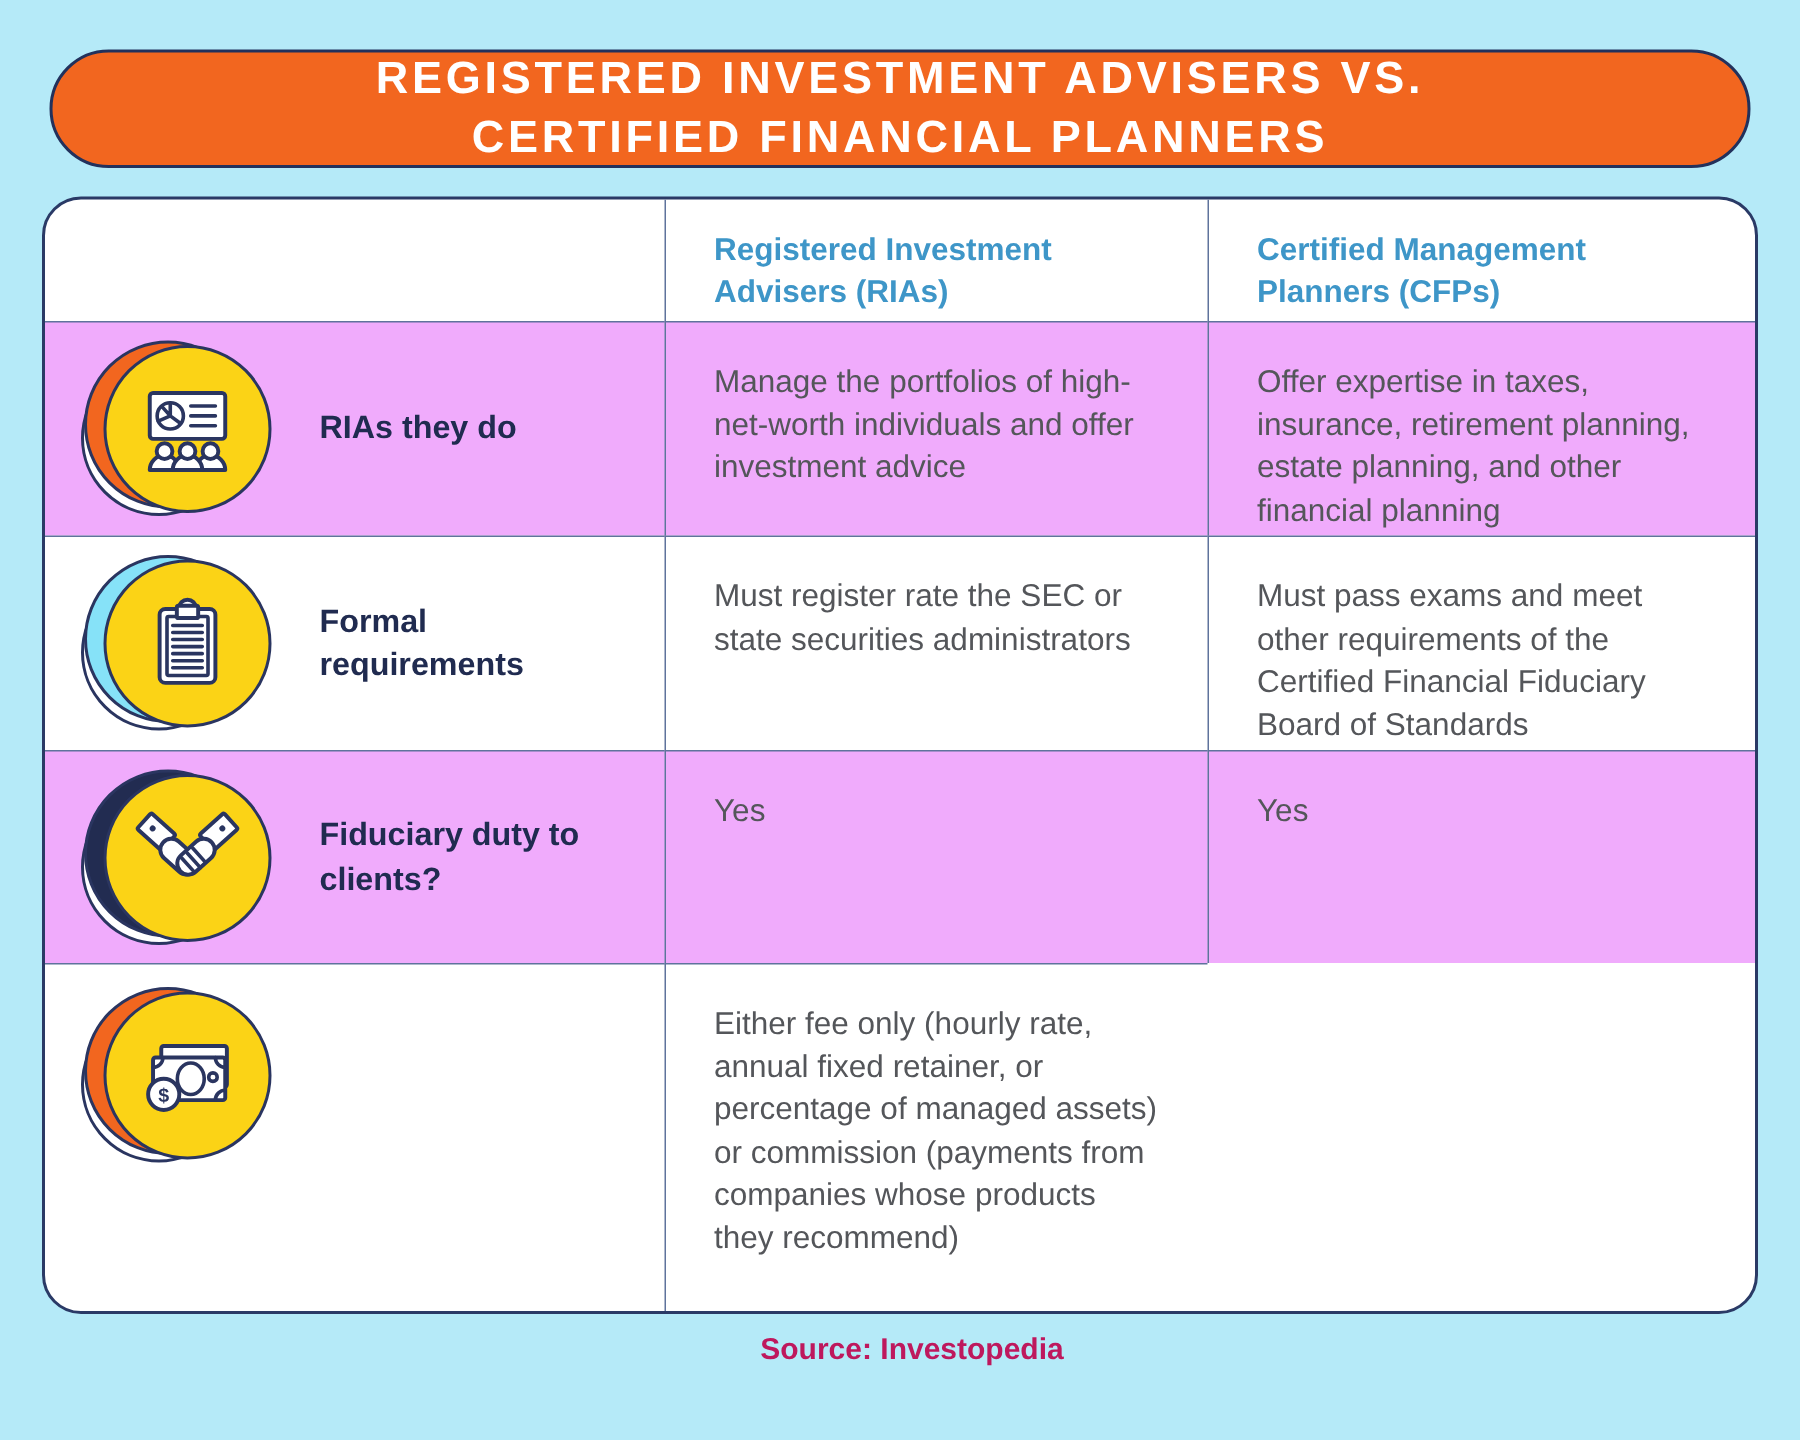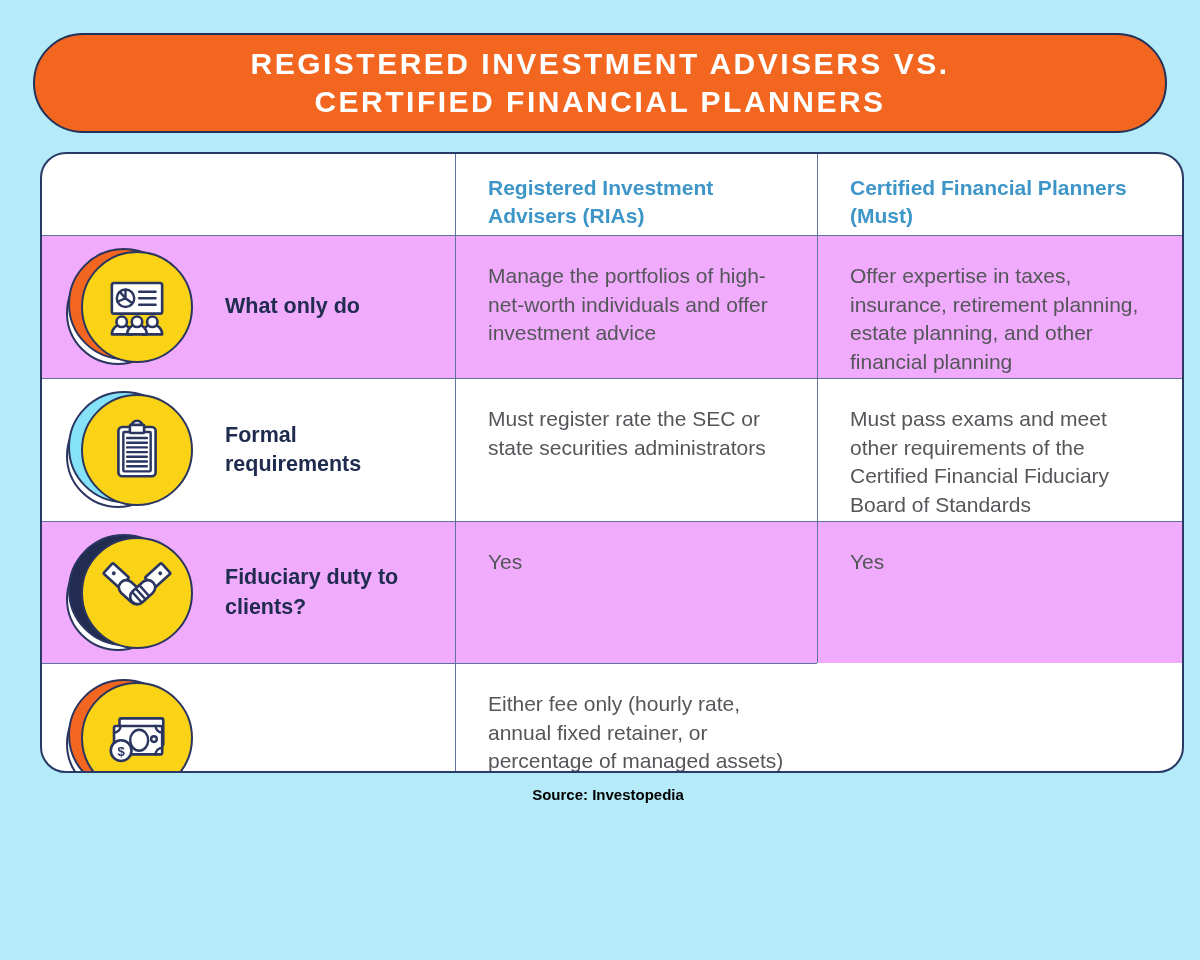--- a/index.html
+++ b/index.html
@@ -6,41 +6,41 @@
   html,body { width:1200px; height:960px; }
   body {
     background:#B5EAF8;
     font-family:"Liberation Sans", sans-serif;
     position:relative;
     overflow:hidden;
   }
 
   
   .banner {
-    width:1134px; height:100px;
+    width:1134px; height:79px;
     margin:33px auto 0 auto;
     background:#F2661F;
     border:2.5px solid #22315C;
     border-radius:52px;
     display:flex; flex-direction:column;
     align-items:center; justify-content:center;
   }
   .banner .t-line {
     color:#FFFFFF;
     font-size:30px; font-weight:700;
     letter-spacing:2.5px;
     line-height:1.28;
     text-align:center;
     white-space:nowrap;
   }
 
   
   .table-card {
-    width:1144px; height:621px;
-    margin:19px 0 0 40px;
+    width:1144px; height:745px;
+    margin:19px 0 0 28px;
     background:#FFFFFF;
     border:2px solid #2A3A66;
     border-radius:26px;
     overflow:hidden;
     display:grid;
     grid-template-columns:413px 362px auto;
     grid-template-rows:81px 143px 143px 142px auto;
   }
   .cell { padding:26px 30px 10px 32px; }
   .cell.vline { border-left:1.5px solid #5F739C; }
@@ -91,37 +91,37 @@
   .disc svg { width:70px; height:70px; display:block; }
   .ic { stroke:#2A3560; stroke-width:2.4; fill:#FFFFFF;
         stroke-linecap:round; stroke-linejoin:round; }
   .ic-nf { stroke:#2A3560; stroke-width:2.2; fill:none;
         stroke-linecap:round; stroke-linejoin:round; }
 
   
   .footer {
     margin-top:13px;
     text-align:center;
-    color:#000000;
-    font-weight:700; font-size:15px;padding-left:16px;
+    color:#be185d;
+    font-weight:700; font-size:20px;padding-left:16px;
   }
 </style>
 </head>
 <body>
 
 <div class="banner">
   <div class="t-line">REGISTERED INVESTMENT ADVISERS VS.</div>
   <div class="t-line">CERTIFIED FINANCIAL PLANNERS</div>
 </div>
 
 <div class="table-card">
 
   <div class="cell"></div>
   <div class="cell vline head-cell">Registered Investment Advisers (RIAs)</div>
-  <div class="cell vline head-cell">Certified Financial Planners (Must)</div>
+  <div class="cell vline head-cell">Certified Management Planners (CFPs)</div>
 
   <div class="cell hline shade topic-cell">
     <div class="topic-inner">
       <div class="icon-stack">
         <div class="ring"></div>
           <div class="crescent orange"></div>
         <div class="disc">
           <svg viewBox="0 0 64 64">
             <rect class="ic" x="9" y="10" width="46" height="28" rx="2"></rect>
             <circle class="ic-nf" cx="21.5" cy="24" r="8"></circle>
@@ -129,21 +129,21 @@
             <path class="ic-nf" d="M34 18 H49 M34 24 H49 M34 30 H49"></path>
             <path class="ic" d="M9 57 a9 9 0 0 1 18 0 Z"></path>
             <path class="ic" d="M37 57 a9 9 0 0 1 18 0 Z"></path>
             <circle class="ic" cx="18" cy="45.5" r="4.8"></circle>
             <circle class="ic" cx="46" cy="45.5" r="4.8"></circle>
             <path class="ic" d="M23 57 a9 9 0 0 1 18 0 Z"></path>
             <circle class="ic" cx="32" cy="45.5" r="4.8"></circle>
           </svg>
         </div>
       </div>
-      <div class="topic-label">What only do</div>
+      <div class="topic-label">RIAs they do</div>
     </div>
   </div>
   <div class="cell hline vline shade body-cell">Manage the portfolios of high-net-worth individuals and offer investment advice</div>
   <div class="cell hline vline shade body-cell">Offer expertise in taxes, insurance, retirement planning, estate planning, and other financial planning</div>
 
   <div class="cell hline topic-cell">
     <div class="topic-inner">
       <div class="icon-stack">
         <div class="ring"></div>
           <div class="crescent cyan"></div>

